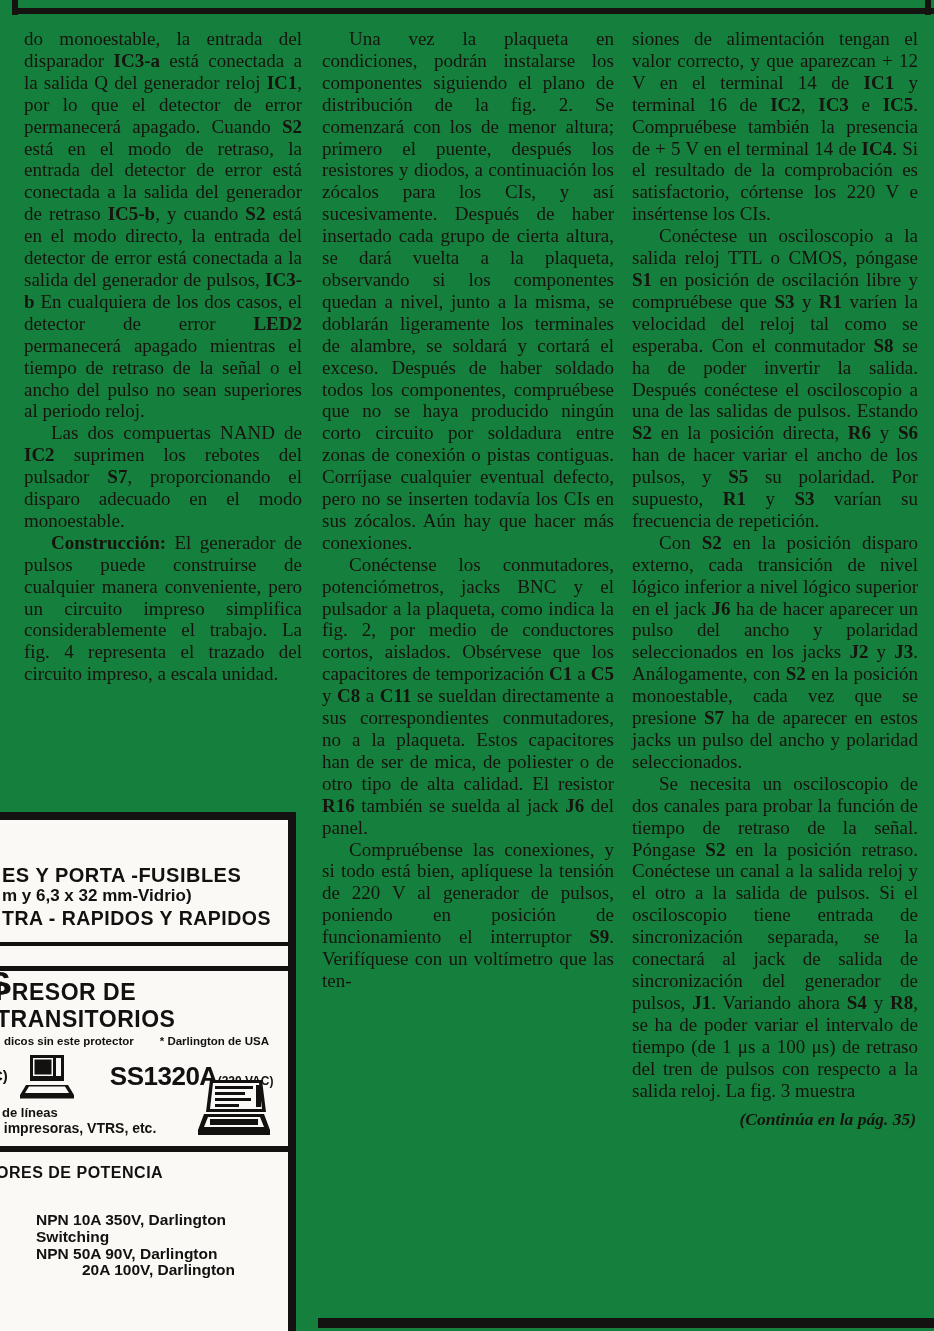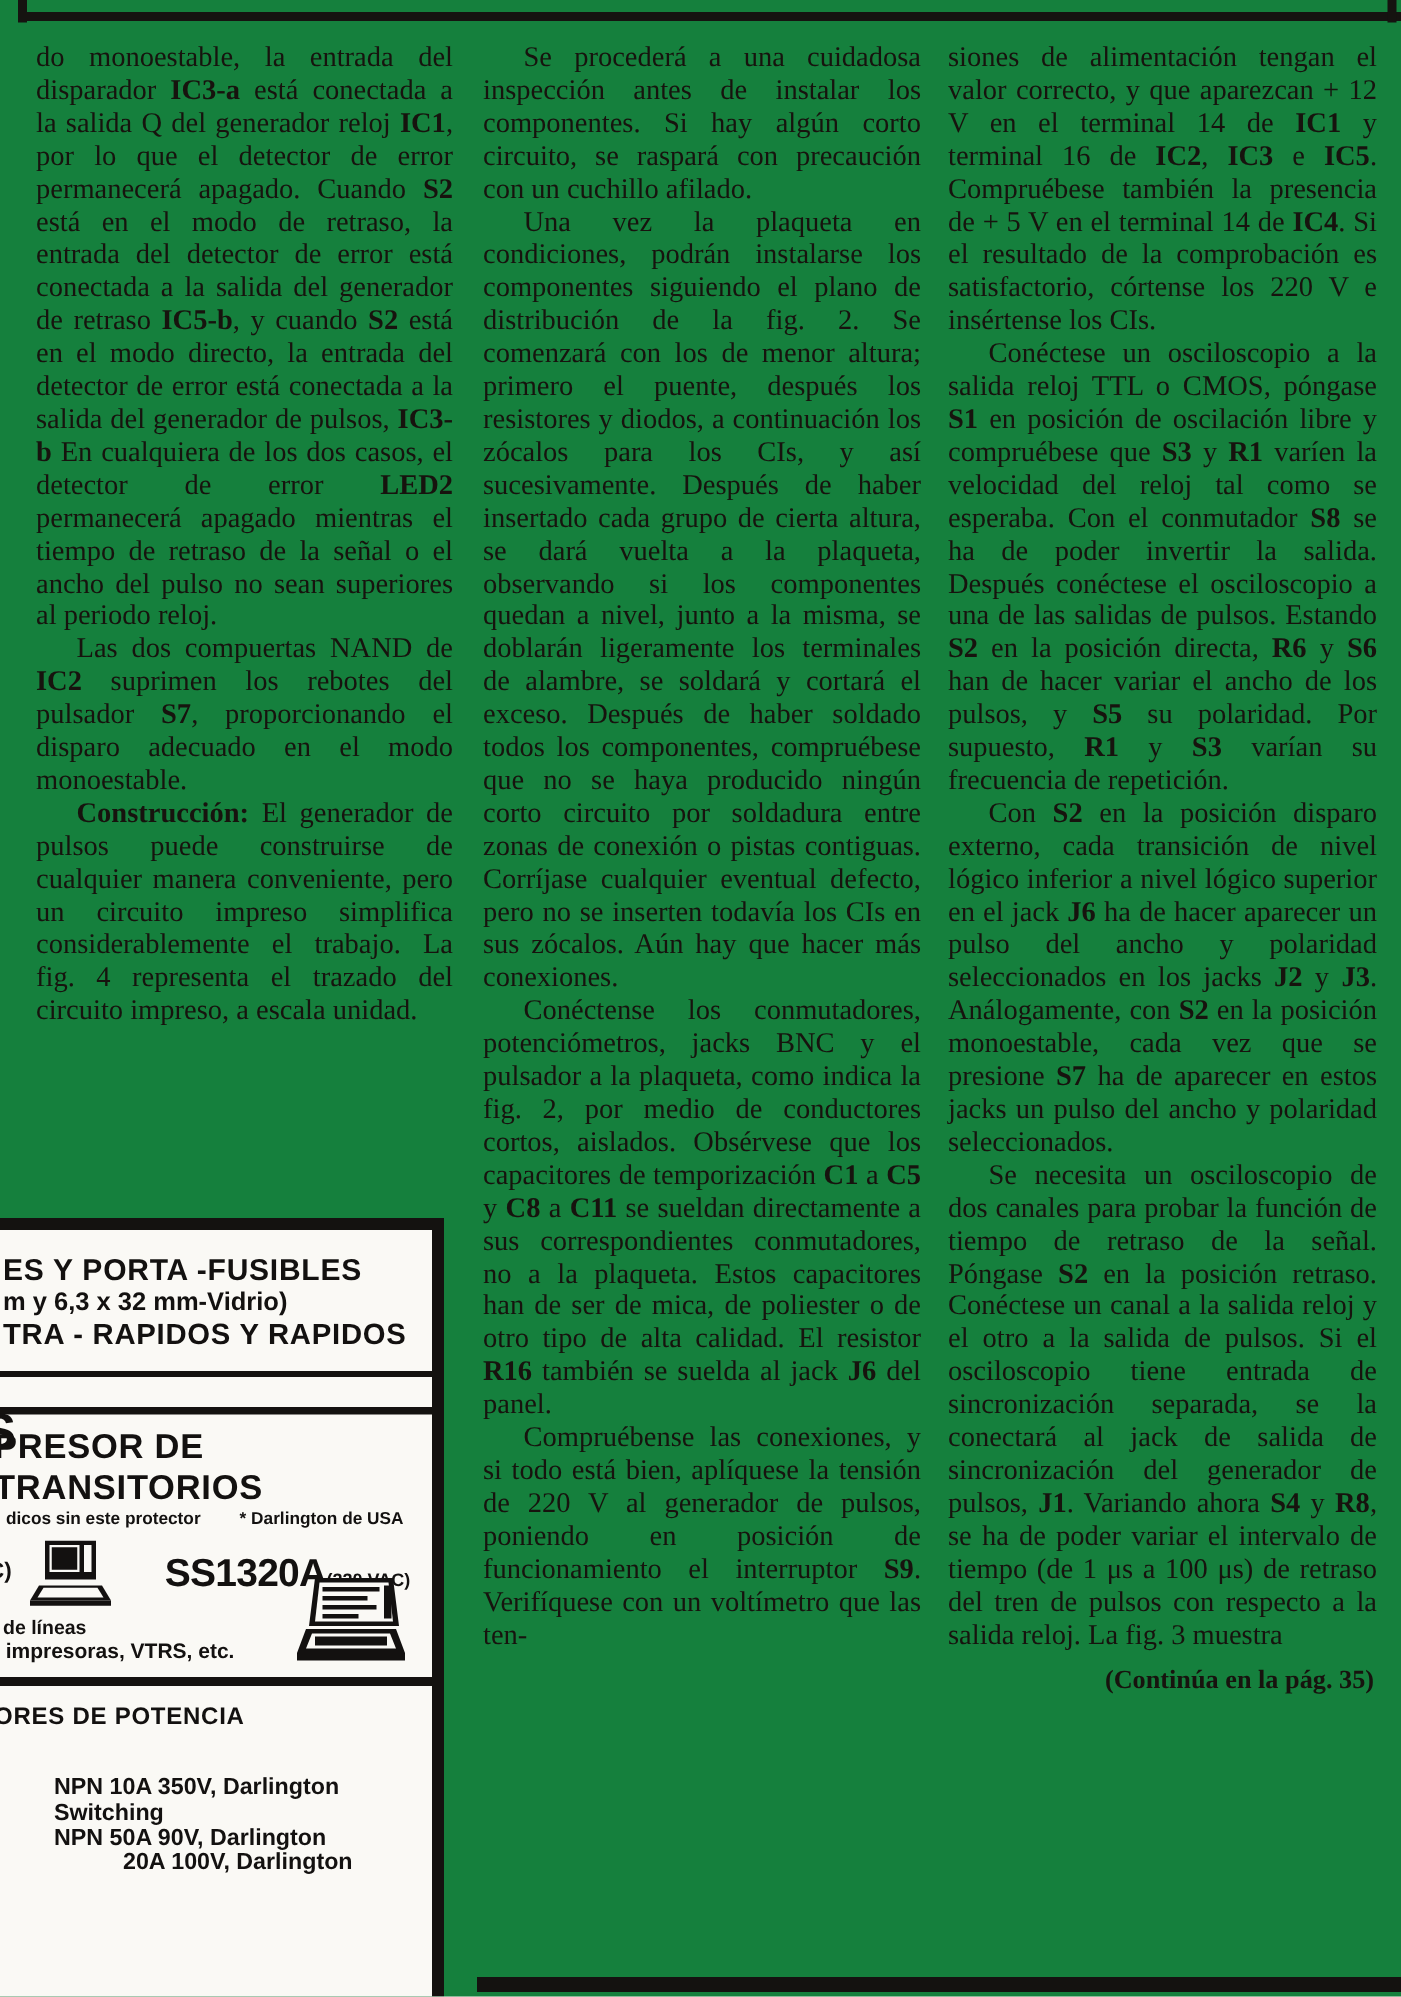--- a/index.html
+++ b/index.html
@@ -16,30 +16,30 @@
   .top-tick-r { position:absolute; left:925px; top:0; width:6px; height:15px; background:#151310; }
 
   
   .col { position:absolute; top:28px; font-size:19px; line-height:21.9px; text-align:justify; }
   .col-1 { left:24px;  width:278px; }
   .col-2 { left:322px; width:292px; }
   .col-3 { left:632px; width:286px; }
   .col p { margin:0; }
   .col p.ind { text-indent:27px; }
   .col b { font-weight:bold; }
-  .continua { text-align:right; font-weight:bold; font-size:17.5px; margin-top:8px; padding-right:2px; }
+  .continua { text-align:right; font-weight:bold; font-size:17.5px; margin-top:8px; padding-right:2px;font-style:italic; }
 
   
   .ad {
     position:absolute; left:-48px; top:812px; width:344px; height:560px;
     background:#faf9f5; border:8px solid #141210; border-left:none;
     font-family:"Liberation Sans", sans-serif; font-weight:bold; color:#131110;
   }
   .ad-s1 { border-bottom:4px solid #141210; padding:16px 6px 12px 50px; }
-  .ad-s1 .l1 { font-size:20px; line-height:22px; letter-spacing:.5px; }
+  .ad-s1 .l1 { font-size:20px; line-height:22px; letter-spacing:.5px;margin-top:28px; }
   .ad-s1 .l2 { font-size:17px; line-height:20px; }
   .ad-s1 .l3 { font-size:17px; line-height:20px; }
   .ad-s1 .l4 { font-size:19.5px; line-height:24px; letter-spacing:.5px; }
   .ad-s2 { position:relative; border-bottom:5px solid #141210; padding:10px 6px 10px 0; }
   .ad-s2 .bigS { position:absolute; left:36px; top:18px; font-size:34px; }
   .ad-s2 .rows { margin-left:88px; font-size:16px; line-height:19px; }
   .ad-s2 .ptc { font-size:18px; }
   .ad-s2 .r2 { margin-left:66px; }
   .ad-s2 .r3 { margin-left:-6px; font-size:15.5px; margin-top:2px; }
   .ad-s3 { position:relative; border-bottom:6px solid #141210; padding:8px 6px 10px 0; }
@@ -72,21 +72,20 @@
   <div class="top-tick-l"></div>
   <div class="top-tick-r"></div>
 
   <div class="col col-1">
     <p>do monoestable, la entrada del disparador <b>IC3-a</b> está conectada a la salida Q del generador reloj <b>IC1</b>, por lo que el detector de error permanecerá apagado. Cuando <b>S2</b> está en el modo de retraso, la entrada del detector de error está conectada a la salida del generador de retraso <b>IC5-b</b>, y cuando <b>S2</b> está en el modo directo, la entrada del detector de error está conectada a la salida del generador de pulsos, <b>IC3-b</b> En cualquiera de los dos casos, el detector de error <b>LED2</b> permanecerá apagado mientras el tiempo de retraso de la señal o el ancho del pulso no sean superiores al periodo reloj.</p>
     <p class="ind">Las dos compuertas NAND de <b>IC2</b> suprimen los rebotes del pulsador <b>S7</b>, proporcionando el disparo adecuado en el modo monoestable.</p>
     <p class="ind"><b>Construcción:</b> El generador de pulsos puede construirse de cualquier manera conveniente, pero un circuito impreso simplifica considerablemente el trabajo. La fig. 4 representa el trazado del circuito impreso, a escala unidad.</p>
   </div>
 
   <div class="col col-2">
-    <p class="ind">Se procederá a una cuidadosa inspección antes de instalar los componentes. Si hay algún corto circuito, se raspará con precaución con un cuchillo afilado.</p>
     <p class="ind">Una vez la plaqueta en condiciones, podrán instalarse los componentes siguiendo el plano de distribución de la fig. 2. Se comenzará con los de menor altura; primero el puente, después los resistores y diodos, a continuación los zócalos para los CIs, y así sucesivamente. Después de haber insertado cada grupo de cierta altura, se dará vuelta a la plaqueta, observando si los componentes quedan a nivel, junto a la misma, se doblarán ligeramente los terminales de alambre, se soldará y cortará el exceso. Después de haber soldado todos los componentes, compruébese que no se haya producido ningún corto circuito por soldadura entre zonas de conexión o pistas contiguas. Corríjase cualquier eventual defecto, pero no se inserten todavía los CIs en sus zócalos. Aún hay que hacer más conexiones.</p>
     <p class="ind">Conéctense los conmutadores, potenciómetros, jacks BNC y el pulsador a la plaqueta, como indica la fig. 2, por medio de conductores cortos, aislados. Obsérvese que los capacitores de temporización <b>C1</b> a <b>C5</b> y <b>C8</b> a <b>C11</b> se sueldan directamente a sus correspondientes conmutadores, no a la plaqueta. Estos capacitores han de ser de mica, de poliester o de otro tipo de alta calidad. El resistor <b>R16</b> también se suelda al jack <b>J6</b> del panel.</p>
     <p class="ind">Compruébense las conexiones, y si todo está bien, aplíquese la tensión de 220 V al generador de pulsos, poniendo en posición de funcionamiento el interruptor <b>S9</b>. Verifíquese con un voltímetro que las ten-</p>
   </div>
 
   <div class="col col-3">
     <p>siones de alimentación tengan el valor correcto, y que aparezcan + 12 V en el terminal 14 de <b>IC1</b> y terminal 16 de <b>IC2</b>, <b>IC3</b> e <b>IC5</b>. Compruébese también la presencia de + 5 V en el terminal 14 de <b>IC4</b>. Si el resultado de la comprobación es satisfactorio, córtense los 220 V e insértense los CIs.</p>
     <p class="ind">Conéctese un osciloscopio a la salida reloj TTL o CMOS, póngase <b>S1</b> en posición de oscilación libre y compruébese que <b>S3</b> y <b>R1</b> varíen la velocidad del reloj tal como se esperaba. Con el conmutador <b>S8</b> se ha de poder invertir la salida. Después conéctese el osciloscopio a una de las salidas de pulsos. Estando <b>S2</b> en la posición directa, <b>R6</b> y <b>S6</b> han de hacer variar el ancho de los pulsos, y <b>S5</b> su polaridad. Por supuesto, <b>R1</b> y <b>S3</b> varían su frecuencia de repetición.</p>
     <p class="ind">Con <b>S2</b> en la posición disparo externo, cada transición de nivel lógico inferior a nivel lógico superior en el jack <b>J6</b> ha de hacer aparecer un pulso del ancho y polaridad seleccionados en los jacks <b>J2</b> y <b>J3</b>. Análogamente, con <b>S2</b> en la posición monoestable, cada vez que se presione <b>S7</b> ha de aparecer en estos jacks un pulso del ancho y polaridad seleccionados.</p>
     <p class="ind">Se necesita un osciloscopio de dos canales para probar la función de tiempo de retraso de la señal. Póngase <b>S2</b> en la posición retraso. Conéctese un canal a la salida reloj y el otro a la salida de pulsos. Si el osciloscopio tiene entrada de sincronización separada, se la conectará al jack de salida de sincronización del generador de pulsos, <b>J1</b>. Variando ahora <b>S4</b> y <b>R8</b>, se ha de poder variar el intervalo de tiempo (de 1 μs a 100 μs) de retraso del tren de pulsos con respecto a la salida reloj. La fig. 3 muestra</p>

